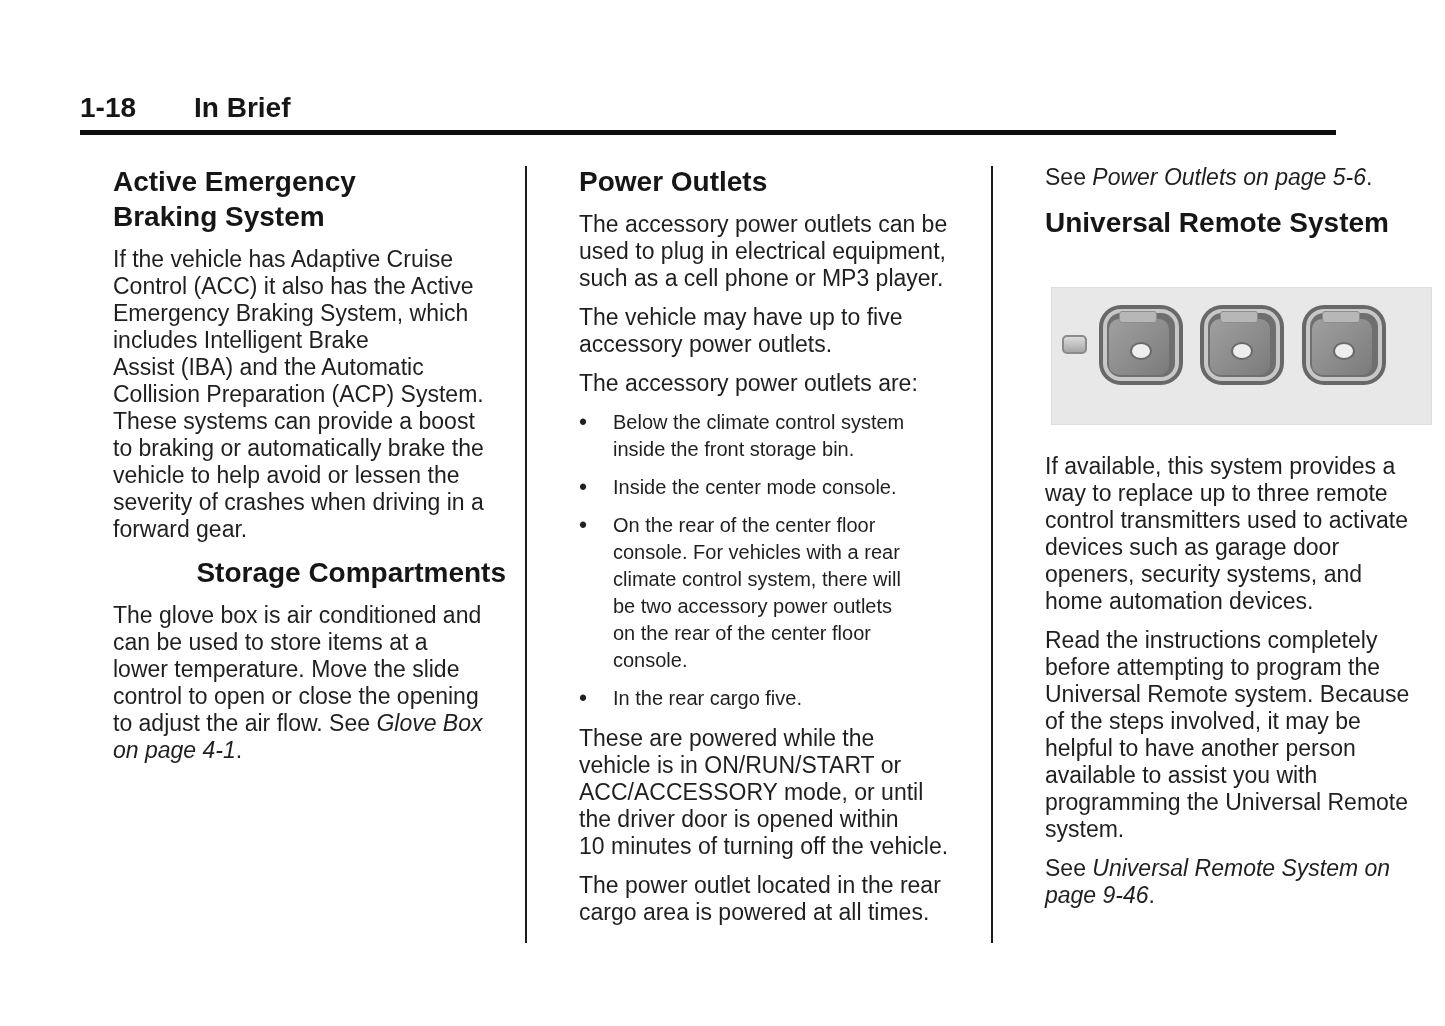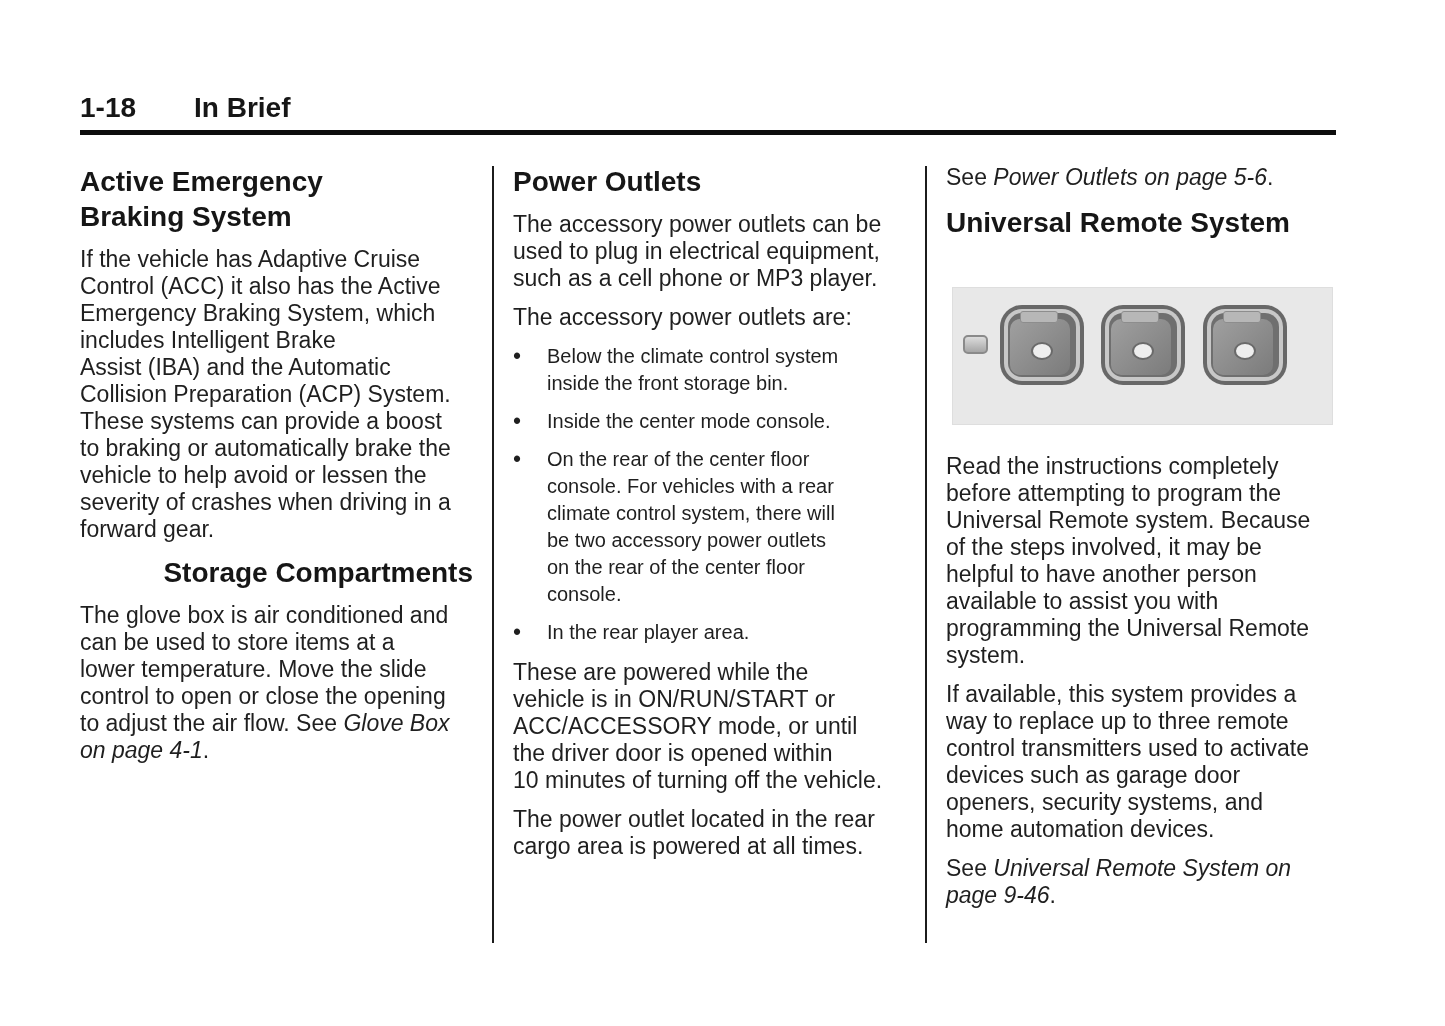--- a/index.html
+++ b/index.html
@@ -11,21 +11,21 @@
     color:#1f1f1f;
     overflow:hidden;
   }
   
   .hdr{padding:93px 0 0 80px;}
   .hdr-line{font-size:28px;font-weight:bold;color:#161616;line-height:30px;}
   .hdr-section{margin-left:58px;}
   .hdr-rule{margin:7px 0 0 80px;width:1256px;height:5px;background:#0d0d0d;}
   
   .cols{display:flex;margin:29px 0 0 80px;align-items:flex-start;}
-  .col{width:393px;flex:0 0 393px;}
+  .col{width:393px;flex:0 0 393px;margin-left:33px;}
   .vdiv{width:2px;height:777px;background:#1c1c1c;margin:2px 19px 0 19px;flex:0 0 2px;}
   
   h2{
     font-size:28px;line-height:35px;font-weight:bold;color:#161616;
     margin:0 0 12px 0;white-space:pre-line;letter-spacing:0;
   }
   h2.mt{margin-top:12px;text-align:right;}
   h2.mt3{margin-top:14px;}
   .para{
     font-size:23px;line-height:27px;margin:0 0 12px 0;
@@ -90,20 +90,22 @@
 on page 4-1</span><span>.</span></p>
     </div>
 
     <div class="vdiv"></div>
 
     <div class="col">
       <h2>Power Outlets</h2>
       <p class="para">The accessory power outlets can be
 used to plug in electrical equipment,
 such as a cell phone or MP3 player.</p>
+      <p class="para">The vehicle may have up to five
+accessory power outlets.</p>
       <p class="para">The accessory power outlets are:</p>
 
       <div class="bullets">
         <div class="bullet-item">
           <span class="bullet-glyph">•</span>
           <span class="bullet-text">Below the climate control system
 inside the front storage bin.</span>
         </div>
         <div class="bullet-item">
           <span class="bullet-glyph">•</span>
@@ -113,21 +115,21 @@
           <span class="bullet-glyph">•</span>
           <span class="bullet-text">On the rear of the center floor
 console. For vehicles with a rear
 climate control system, there will
 be two accessory power outlets
 on the rear of the center floor
 console.</span>
         </div>
         <div class="bullet-item">
           <span class="bullet-glyph">•</span>
-          <span class="bullet-text">In the rear player area.</span>
+          <span class="bullet-text">In the rear cargo five.</span>
         </div>
       </div>
 
       <p class="para">These are powered while the
 vehicle is in ON/RUN/START or
 ACC/ACCESSORY mode, or until
 the driver door is opened within
 10 minutes of turning off the vehicle.</p>
       <p class="para">The power outlet located in the rear
 cargo area is powered at all times.</p>
@@ -160,32 +162,32 @@
         <div class="urs-btn b3">
           <div class="btn-outer"></div>
           <div class="btn-ring"></div>
           <div class="btn-shadow"></div>
           <div class="btn-face"></div>
           <div class="btn-hinge"></div>
           <div class="btn-dot"></div>
         </div>
       </div>
 
+      <p class="para">If available, this system provides a
+way to replace up to three remote
+control transmitters used to activate
+devices such as garage door
+openers, security systems, and
+home automation devices.</p>
       <p class="para">Read the instructions completely
 before attempting to program the
 Universal Remote system. Because
 of the steps involved, it may be
 helpful to have another person
 available to assist you with
 programming the Universal Remote
 system.</p>
-      <p class="para">If available, this system provides a
-way to replace up to three remote
-control transmitters used to activate
-devices such as garage door
-openers, security systems, and
-home automation devices.</p>
       <p class="para"><span>See </span><span class="ref">Universal Remote System on
 page 9-46</span><span>.</span></p>
     </div>
 
   </div>
 </div>
 
 </body></html>

